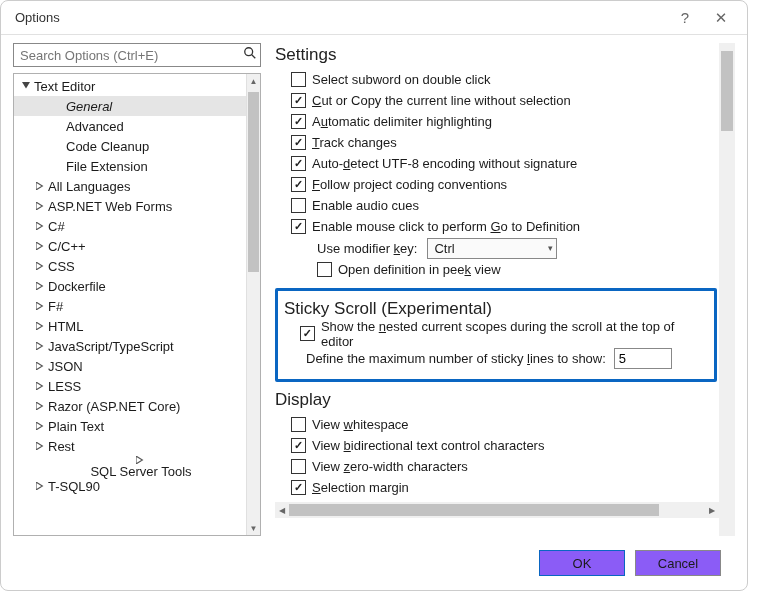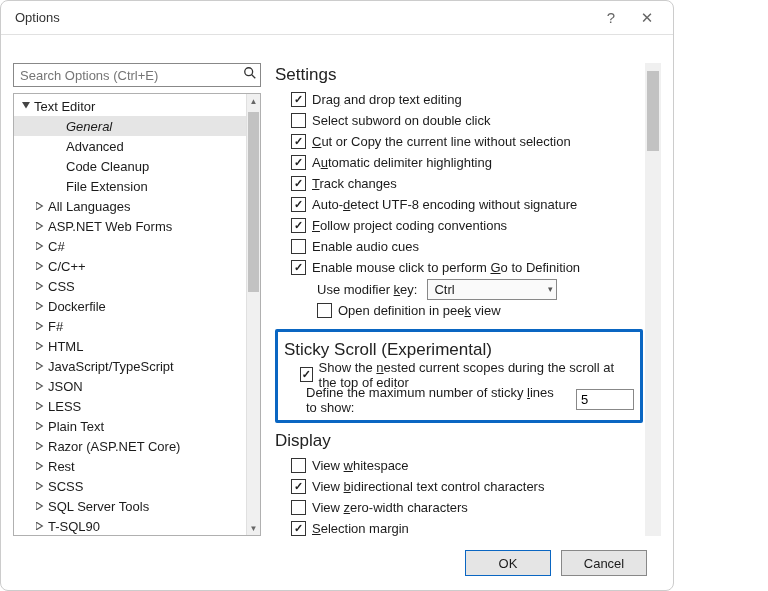--- a/index.html
+++ b/index.html
@@ -1,24 +1,23 @@
 <!DOCTYPE html>
 <html><head>
 <meta charset="utf-8">
 <style>
   * { box-sizing: border-box; font-family: "Segoe UI", Tahoma, sans-serif; font-size: 13px; }
   html, body { margin: 0; padding: 0; }
   .window {
-    width: 674px; height: 591px;
+    width: 748px; height: 591px;
     background: #ffffff;
     border: 1px solid #cccccc;
     border-radius: 8px;
     display: flex; flex-direction: column;
     color: #1b1b1b;
-    gap: 20px;
   }
   .titlebar {
     height: 34px;
     display: flex; align-items: center;
     padding: 0 8px 0 14px;
     border-bottom: 1px solid #e1e1e1;
   }
   .titlebar .title { flex: 1; font-size: 13px; color: #333; }
   .titlebar .sys { width: 36px; text-align: center; color: #666; font-size: 15px; cursor: pointer; }
   .body {
@@ -121,21 +120,21 @@
   .hscroll .track { flex:1; position: relative; height: 100%; }
   .hscroll .thumb { position: absolute; top: 2px; bottom: 2px; left: 0; width: 370px; background: #c2c2c2; }
 
   .footer {
     height: 54px; display: flex; align-items: center; justify-content: flex-end;
     gap: 10px; padding: 0 14px;
   }
   .btn {
     width: 86px; height: 26px;
     border: 1px solid #888;
-    background: #e5e5e5;
+    background: #8b5cf6;
     display: inline-flex; align-items: center; justify-content: center;
     cursor: pointer;
   }
   .btn.primary { border-color: #0a66c2; }
   u.k { text-decoration: underline; }
 </style>
 </head>
 <body>
 
 <div class="window">
@@ -273,47 +272,39 @@
                   </svg>
                 </span>
                 <span class="tree-label">LESS</span>
               </div>
               <div class="tree-row" style="padding-left: 20px;">
                 <span class="expander">
                   <svg width="8" height="8" viewBox="0 0 10 10">
                     <polygon points="0,0 0,10 8,5" fill="none" stroke="#555" stroke-width="1.4"></polygon>
                   </svg>
                 </span>
+                <span class="tree-label">Razor (ASP.NET Core)</span>
+              </div>
+              <div class="tree-row" style="padding-left: 20px;">
+                <span class="expander">
+                  <svg width="8" height="8" viewBox="0 0 10 10">
+                    <polygon points="0,0 0,10 8,5" fill="none" stroke="#555" stroke-width="1.4"></polygon>
+                  </svg>
+                </span>
                 <span class="tree-label">Plain Text</span>
               </div>
               <div class="tree-row" style="padding-left: 20px;">
                 <span class="expander">
                   <svg width="8" height="8" viewBox="0 0 10 10">
                     <polygon points="0,0 0,10 8,5" fill="none" stroke="#555" stroke-width="1.4"></polygon>
                   </svg>
                 </span>
-                <span class="tree-label">Razor (ASP.NET Core)</span>
-              </div>
-              <div class="tree-row" style="padding-left: 20px;">
-                <span class="expander">
-                  <svg width="8" height="8" viewBox="0 0 10 10">
-                    <polygon points="0,0 0,10 8,5" fill="none" stroke="#555" stroke-width="1.4"></polygon>
-                  </svg>
-                </span>
                 <span class="tree-label">Rest</span>
               </div>
-              <div class="tree-row" style="padding-left: 20px;">
-                <span class="expander">
-                  <svg width="8" height="8" viewBox="0 0 10 10">
-                    <polygon points="0,0 0,10 8,5" fill="none" stroke="#555" stroke-width="1.4"></polygon>
-                  </svg>
-                </span>
-                <span class="tree-label">SCSS</span>
-              </div>
-              <div class="tree-row" style="padding-left: 20px;">
+              <div class="tree-row" style="padding-left: 20px; flex-direction: column;">
                 <span class="expander">
                   <svg width="8" height="8" viewBox="0 0 10 10">
                     <polygon points="0,0 0,10 8,5" fill="none" stroke="#555" stroke-width="1.4"></polygon>
                   </svg>
                 </span>
                 <span class="tree-label">SQL Server Tools</span>
               </div>
               <div class="tree-row" style="padding-left: 20px;">
                 <span class="expander">
                   <svg width="8" height="8" viewBox="0 0 10 10">
@@ -328,24 +319,20 @@
             <div class="thumb"></div>
             <div class="arrow" style="bottom:0">▼</div>
           </div>
         </div>
       </div>
 
       <div class="right">
         <div class="settings-pane">
           <div class="group-title">Settings</div>
           <div id="settings-list">
-              <div class="chk-row">
-                <span class="chk checked"></span>
-                <span>Dra<u class="k">g</u> and drop text editing</span>
-              </div>
               <div class="chk-row">
                 <span class="chk"></span>
                 <span>Select subword on double click</span>
               </div>
               <div class="chk-row">
                 <span class="chk checked"></span>
                 <span><u class="k">C</u>ut or Copy the current line without selection</span>
               </div>
               <div class="chk-row">
                 <span class="chk checked"></span>

